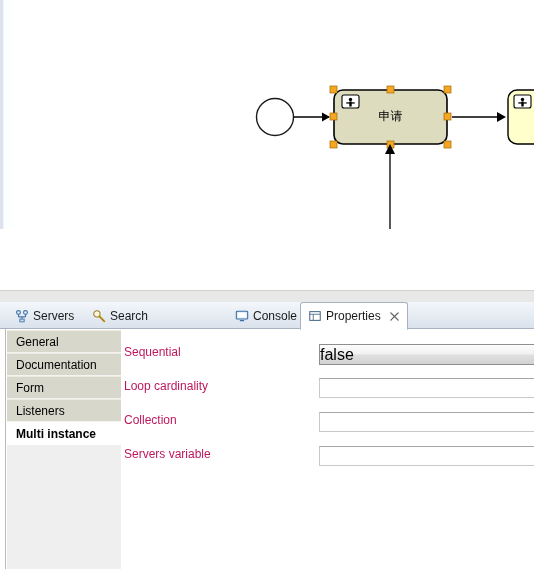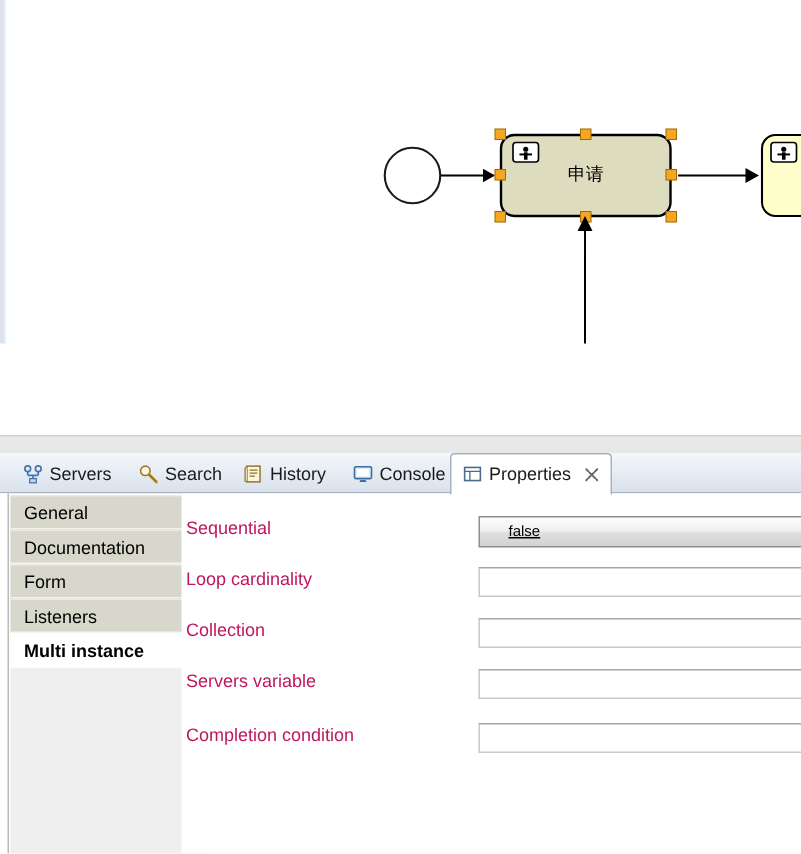--- a/index.html
+++ b/index.html
@@ -120,25 +120,24 @@
     border-top-color: #a6a6a6;
     font-size: 12px; color: #000;
     padding: 0 4px;
     font-family: "Liberation Sans", sans-serif;
     outline: none;
   }
   .combo {
     width: 100%; height: 21px;
     background: linear-gradient(to bottom, #fdfdfd 0%, #f0f0f0 48%, #e0e0e0 52%, #d2d2d2 100%);
     border: 1px solid #8e8e8e;
-    font-size: 10px; color: #000;
-    line-height: 19px; padding-left: 19px;
+    font-size: 16px; color: #000;
+    line-height: 19px; padding-left: 0;
     white-space: nowrap; overflow: hidden;
     cursor: default;
-    text-decoration: underline;
   }
 </style>
 </head>
 <body>
 
 <div id="app">
 
   <div class="canvas">
     <div class="canvas-left-rail"></div>
     <div class="canvas-left-rail2"></div>
@@ -200,28 +199,20 @@
 
     <div class="tab" style="left:85px;">
       <svg class="tab-icon" viewBox="0 0 16 16">
         <circle cx="5.6" cy="5.6" r="3.6" fill="#fff8dc" stroke="#9a7b2a" stroke-width="1.2"></circle>
         <path d="M8.3 8.3 L14 14" stroke="#c9a227" stroke-width="2.4" stroke-linecap="round"></path>
         <path d="M8.3 8.3 L14 14" stroke="#7a6018" stroke-width="0.8" stroke-linecap="round"></path>
       </svg>
       <span>Search</span>
     </div>
 
-    <div class="tab" style="left:155px;">
-      <svg class="tab-icon" viewBox="0 0 16 16">
-        <rect x="3" y="2" width="10" height="12" fill="#fdf6d8" stroke="#8a7330" stroke-width="1.1"></rect>
-        <path d="M5 5 H11 M5 7.3 H11 M5 9.6 H9" stroke="#8a7330" stroke-width=".9"></path>
-        <path d="M3 2 L1.6 3.6 L1.6 13.4 L3 14" fill="#e8dfb4" stroke="#8a7330" stroke-width=".9"></path>
-      </svg>
-      <span>History</span>
-    </div>
 
     <div class="tab" style="left:228px;">
       <svg class="tab-icon" viewBox="0 0 16 16">
         <rect x="1.5" y="2.5" width="13" height="9" rx="1" fill="#d9e8f5" stroke="#3a6ea5" stroke-width="1.2"></rect>
         <rect x="3.2" y="4.2" width="9.6" height="5.6" fill="#ffffff"></rect>
         <path d="M6 12.5 H10 L10.8 14 H5.2 Z" fill="#3a6ea5"></path>
       </svg>
       <span>Console</span>
     </div>
 
@@ -282,23 +273,17 @@
         </div>
       </div>
 
       <div class="form-row" style="top:112px;">
         <div class="form-label">Servers variable</div>
         <div class="field">
           <input class="text-input" type="text" value="" style="">
         </div>
       </div>
 
-      <div class="form-row" style="top:148px;">
-        <div class="form-label">Completion condition</div>
-        <div class="field">
-          <input class="text-input" type="text" value="" style="">
-        </div>
-      </div>
 
     </div>
   </div>
 
 </div>
 
 </body></html>

